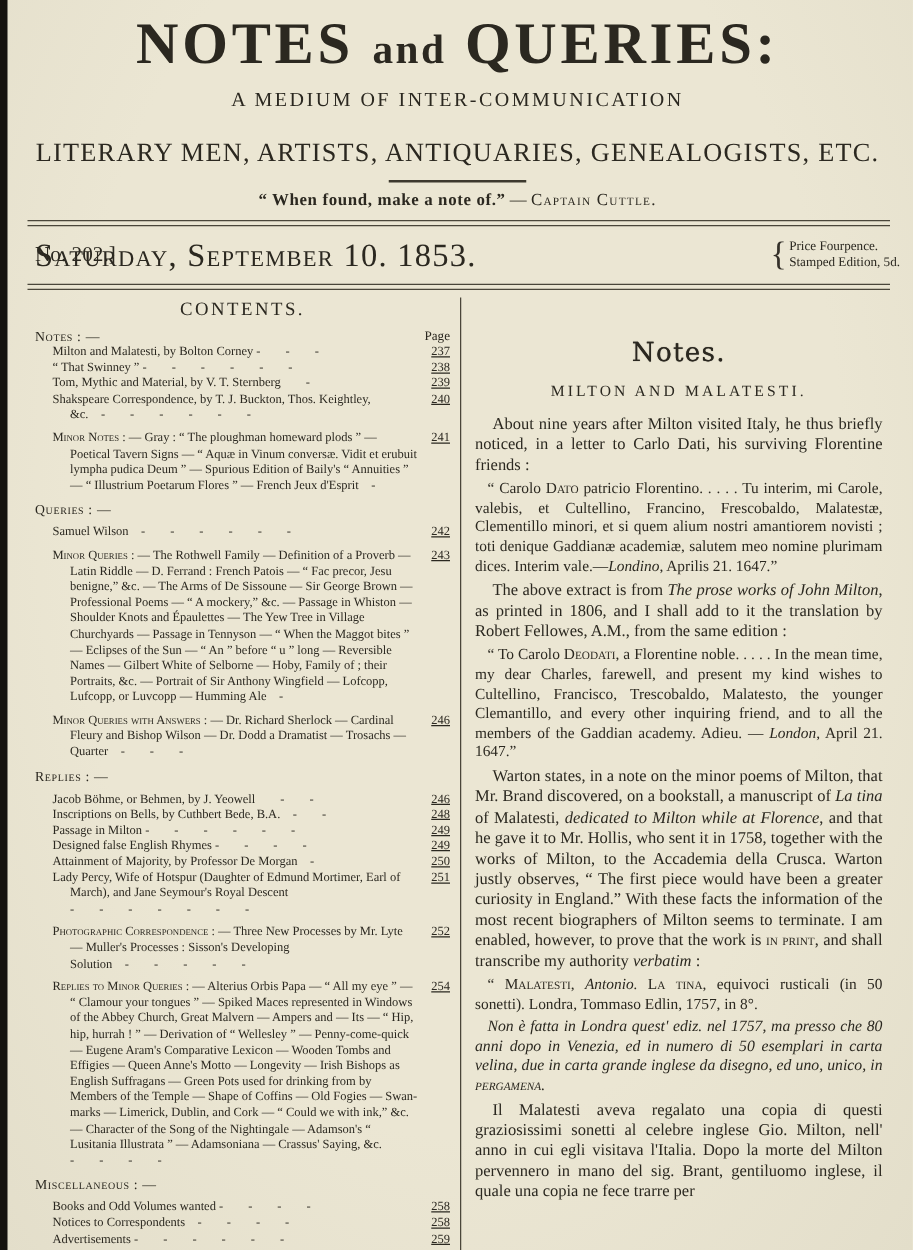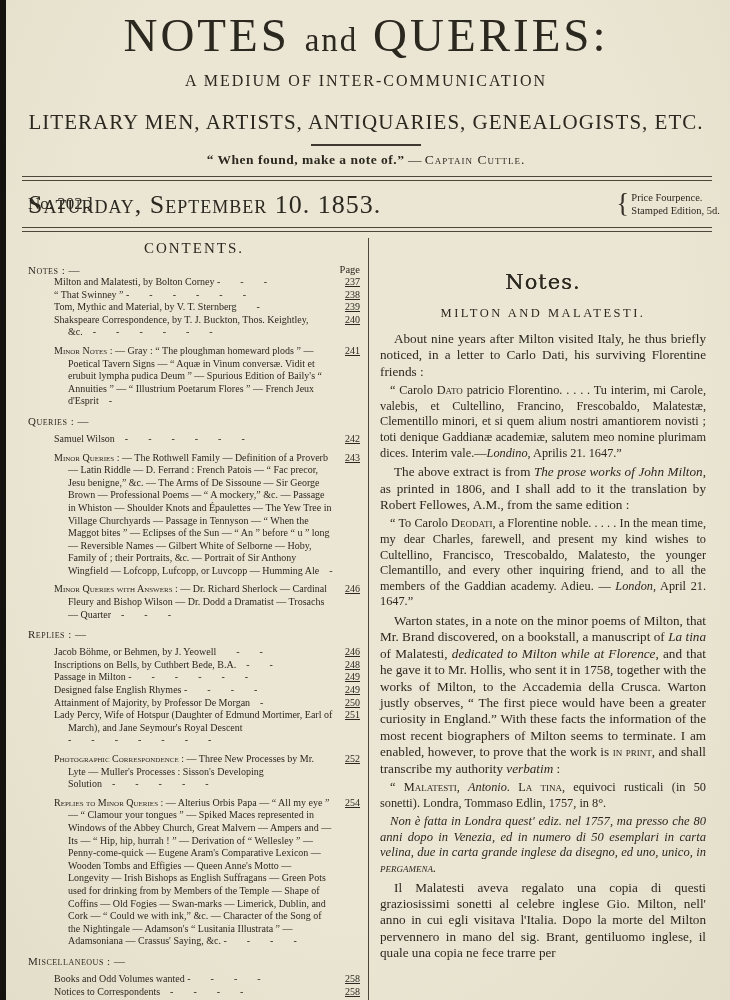--- a/index.html
+++ b/index.html
@@ -10,21 +10,21 @@
     color:#2b2820;
   }
   #paper{position:absolute;inset:0;background:radial-gradient(ellipse at 50% 40%, #ebe6d3 60%, #e3decA 100%);}
   #spine{position:absolute;left:0;top:0;width:6px;height:100%;background:#15130f;}
   .sc{font-variant:small-caps;}
   .i{font-style:italic;}
   .isc{font-style:italic;font-variant:small-caps;}
 
   
   #masthead{position:absolute;left:20px;right:18px;top:10px;text-align:center;}
-  .mast-title{font-size:47px;font-weight:normal;letter-spacing:3px;line-height:50px;white-space:nowrap;}
+  .mast-title{font-size:47px;font-weight:bold;letter-spacing:3px;line-height:50px;white-space:nowrap;}
   .mast-title .and{font-size:33px;letter-spacing:2px;}
   .mast-sub{font-size:16px;letter-spacing:2px;margin-top:7px;}
   .mast-for{font-size:10px;font-weight:bold;letter-spacing:2px;margin-top:6px;}
   .mast-aud{font-size:21px;letter-spacing:1px;margin-top:20px;white-space:nowrap;}
   .short-rule{width:110px;border-top:2px solid #3d392e;margin:9px auto 0 auto;}
   .motto{font-size:13.5px;margin-top:6px;}
   .motto b{letter-spacing:.5px;}
   .motto .attrib{font-variant:small-caps;letter-spacing:1px;}
   .double-rule{border-top:1px solid #4a463a;border-bottom:1px solid #4a463a;height:3px;}
   #rule1{position:absolute;left:22px;right:18px;top:176px;}
@@ -41,21 +41,21 @@
   #left-col{position:absolute;left:28px;top:240px;width:332px;}
   #right-col{position:absolute;left:380px;top:240px;width:326px;}
 
   
   .toc-heading{text-align:center;font-size:15px;letter-spacing:2px;margin-bottom:3px;}
   .toc-label-row{display:flex;justify-content:space-between;font-size:11px;margin-top:7px;}
   .toc-label{font-variant:small-caps;letter-spacing:.5px;}
   .toc-page-head{font-size:10.5px;}
   .toc-row{display:flex;font-size:10px;line-height:12.6px;}
   .toc-row.gap{margin-top:6px;}
-  .toc-text{flex:1;margin-left:26px;padding-left:14px;text-indent:-14px;}
+  .toc-text{flex:1;margin-left:14px;padding-left:14px;text-indent:-14px;}
   .toc-page{width:26px;text-align:right;flex:none;text-decoration:underline;}
 
   
   .art-section-heading{text-align:center;font-size:21px;font-weight:normal;letter-spacing:1px;
     font-family:"DejaVu Serif",serif;text-shadow:0 0 .6px #2b2820;margin-top:30px;}
   .art-title{text-align:center;font-size:12.5px;letter-spacing:2.5px;font-variant:normal;margin-top:12px;margin-bottom:10px;}
   #article-body p{margin:0 0 3px 0;text-align:justify;font-size:13.2px;line-height:16.4px;text-indent:14px;}
   #article-body p.quote{font-size:12.3px;line-height:15.6px;text-indent:10px;}
   #article-body p.quote.ital{font-size:12.6px;}
 </style>

